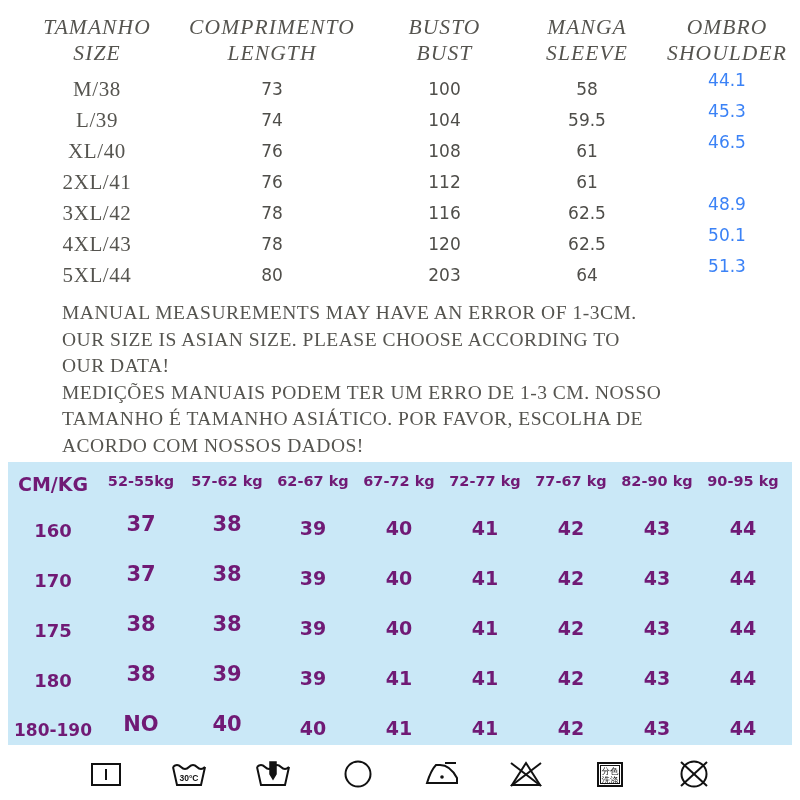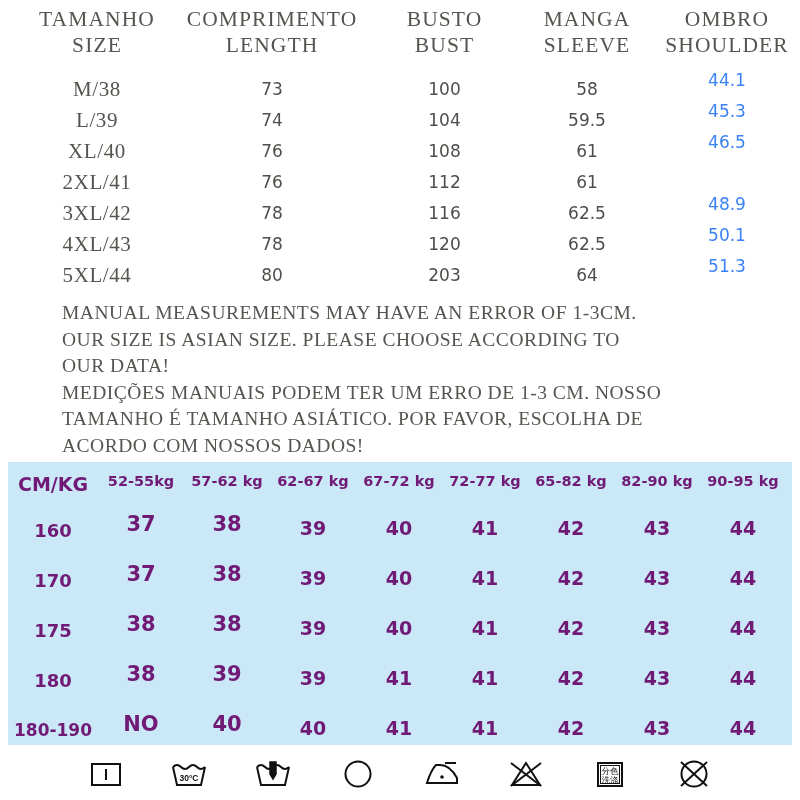--- a/index.html
+++ b/index.html
@@ -36,23 +36,24 @@
     letter-spacing: 0.4px;
   }
   
   .c-size     { width: 150px; margin-left: 22px; }
   .c-length   { width: 200px; }
   .c-bust     { width: 145px; }
   .c-sleeve   { width: 140px; }
   .c-shoulder { width: 140px; }
 
   #st-head {
-    top: 6px;
+    top: 14px;
     font-size: 21.5px;
     line-height: 26px;
+    font-style: italic;
   }
   #st-head .st-cell {
     white-space: pre-line;
     letter-spacing: 1.1px;
   }
 
   .st-data {
     font-size: 20px;
     height: 31px;
     line-height: 31px;
@@ -258,21 +259,21 @@
 
 <div id="hw-table">
 
   <div class="hw-row" id="hw-head">
     <div class="hw-cell hw-c0">CM/KG</div>
     <div class="hw-cell hw-cn">52-55kg</div>
     <div class="hw-cell hw-cn">57-62 kg</div>
     <div class="hw-cell hw-cn">62-67 kg</div>
     <div class="hw-cell hw-cn">67-72 kg</div>
     <div class="hw-cell hw-cn">72-77 kg</div>
-    <div class="hw-cell hw-cn">65-82 kg</div>
+    <div class="hw-cell hw-cn">77-67 kg</div>
     <div class="hw-cell hw-cn">82-90 kg</div>
     <div class="hw-cell hw-cn">90-95 kg</div>
   </div>
 
   <div class="hw-row hw-data" style="top:43px;">
     <div class="hw-cell hw-c0">160</div>
     <div class="hw-cell hw-cn">37</div>
     <div class="hw-cell hw-cn">38</div>
     <div class="hw-cell hw-cn sm">39</div>
     <div class="hw-cell hw-cn sm">40</div>

